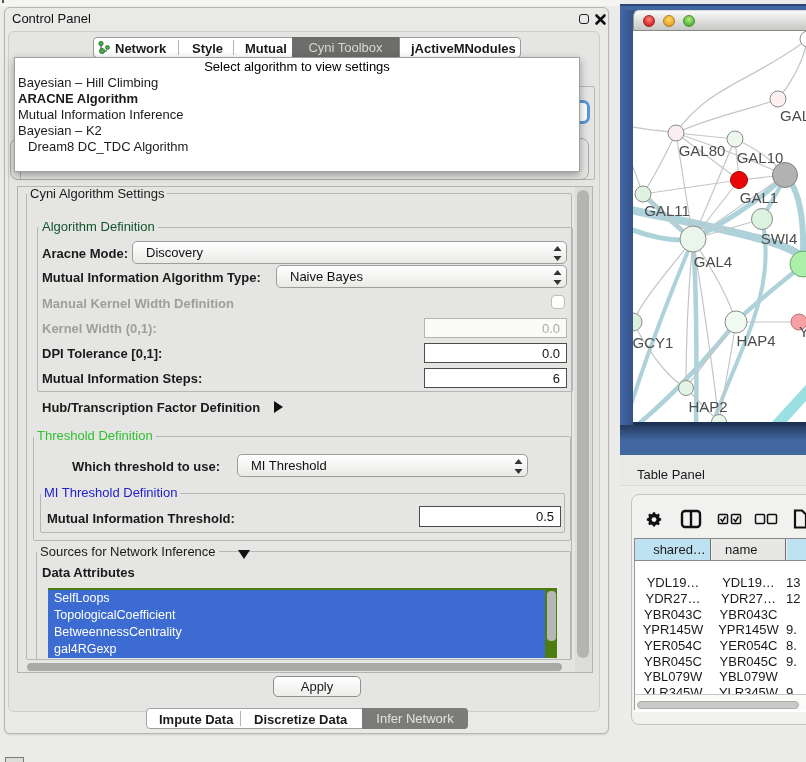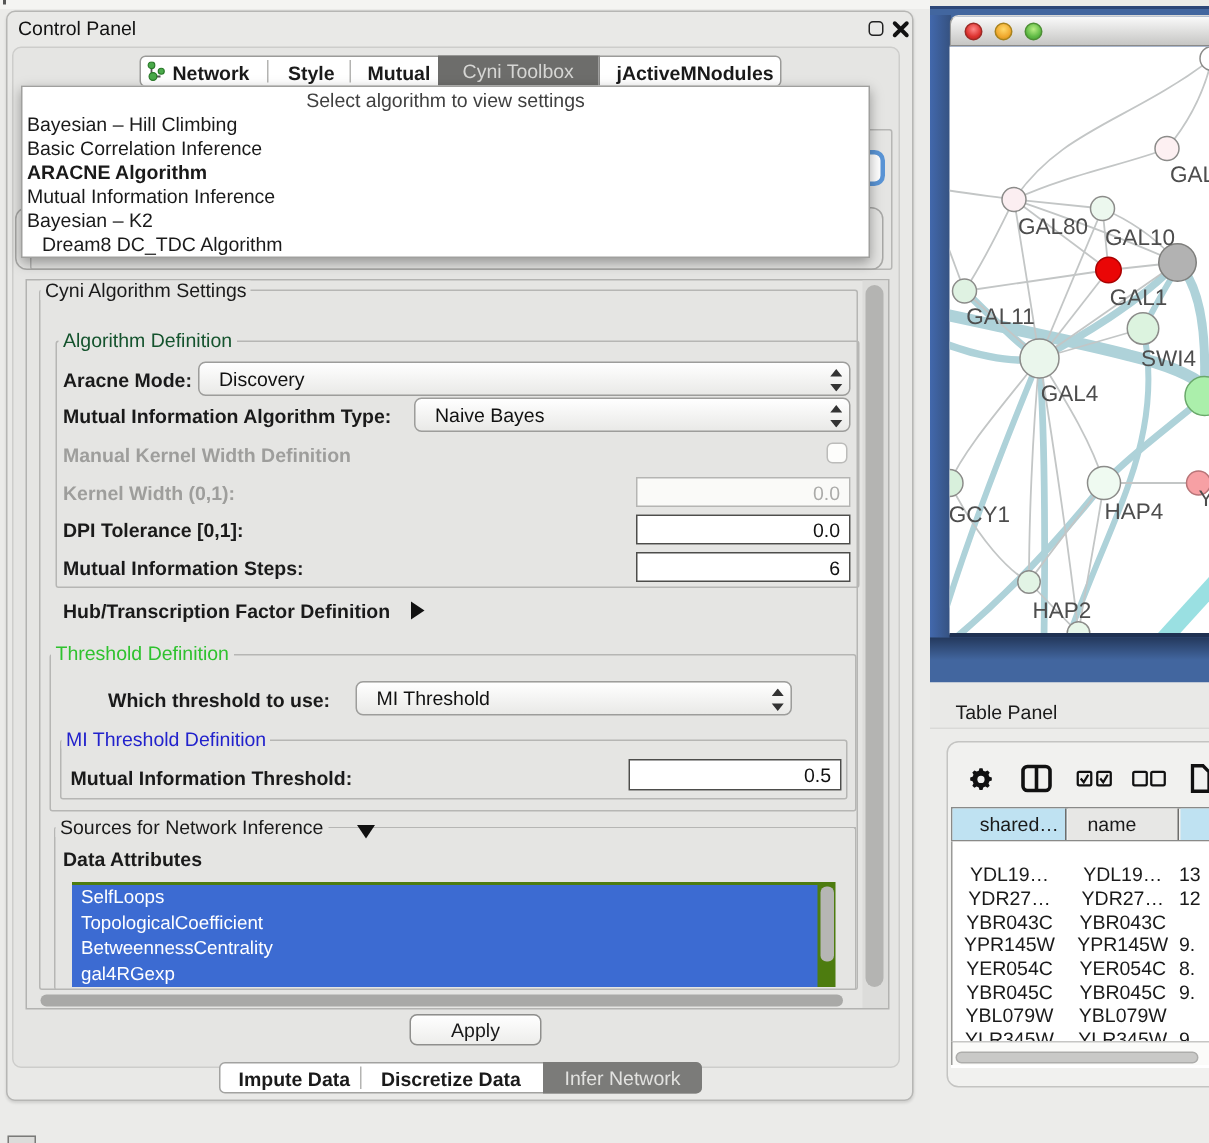--- a/index.html
+++ b/index.html
@@ -303,20 +303,19 @@
 
 <div class="a" style="left:146px;top:708px;width:322px;height:21px;background:#fff;border:1px solid #a2a2a0;border-radius:4px"></div>
 <div class="a" style="left:362px;top:708px;width:106px;height:21px;background:#7b7b79;border-radius:0 4px 4px 0;color:#e2e2e0;text-align:center;line-height:21px;font-size:13px">Infer Network</div>
 <div class="a" style="left:240px;top:711px;width:1px;height:15px;background:#b4b4b2"></div>
 <div class="a bold" style="left:159px;top:712px;font-size:13px">Impute Data</div>
 <div class="a bold" style="left:254px;top:712px;font-size:13px">Discretize Data</div>
 
 <div class="a" style="left:5px;top:757px;width:19px;height:10px;border:1.5px solid #7a7a78;background:#dcdcda"></div>
 
 <div class="a" style="left:14px;top:57px;width:566px;height:115px;background:#fff;border:1px solid #a0a09e;box-shadow:0 3px 8px rgba(0,0,0,0.35);z-index:50">
-  <div style="height:17px;line-height:17px;text-align:center;color:#404040;font-size:13px">Select algorithm to view settings</div>
+  <div style="height:17px;line-height:17px;text-align:center;color:#000000;font-size:13px">Select algorithm to view settings</div>
   <div style="height:16px;line-height:16px;padding-left:3px;font-size:13px">Bayesian – Hill Climbing</div>
-  <div style="height:16px;line-height:16px;padding-left:3px;font-size:13px">Basic Correlation Inference</div>
   <div style="height:16px;line-height:16px;padding-left:3px;font-size:13px;font-weight:bold">ARACNE Algorithm</div>
   <div style="height:16px;line-height:16px;padding-left:3px;font-size:13px">Mutual Information Inference</div>
   <div style="height:16px;line-height:16px;padding-left:3px;font-size:13px">Bayesian – K2</div>
   <div style="height:16px;line-height:16px;padding-left:13px;font-size:13px">Dream8 DC_TDC Algorithm</div>
 </div>
 
 </body></html>

